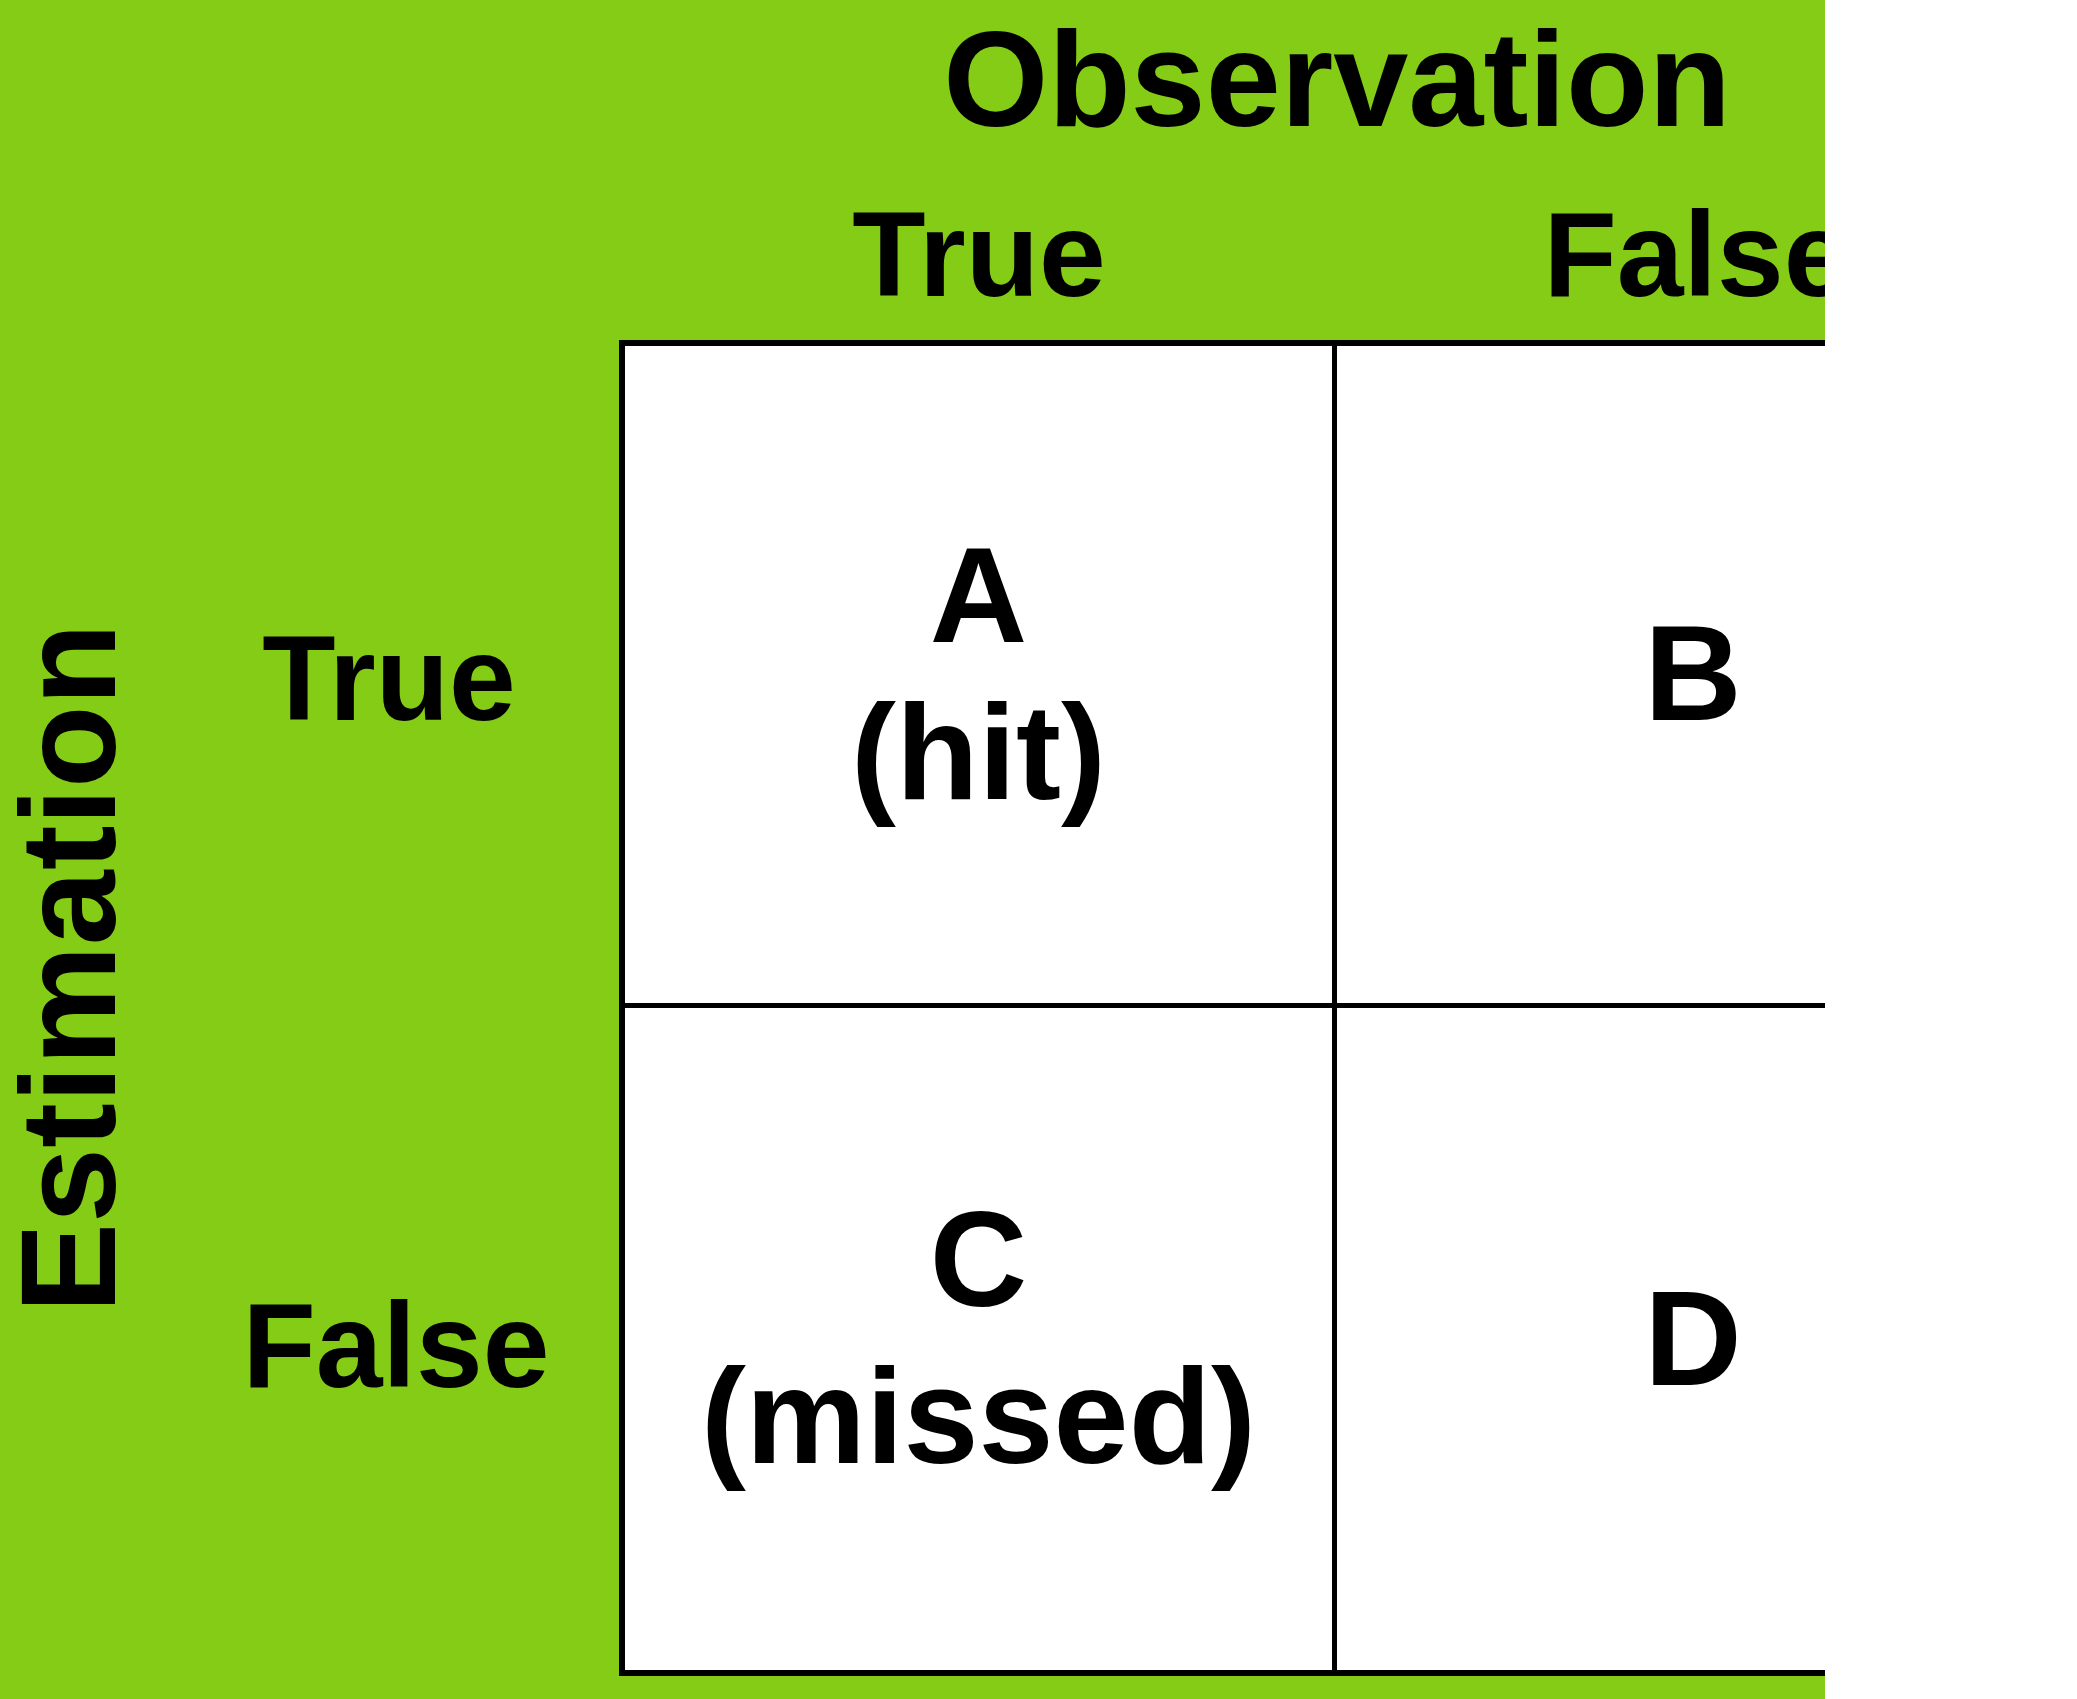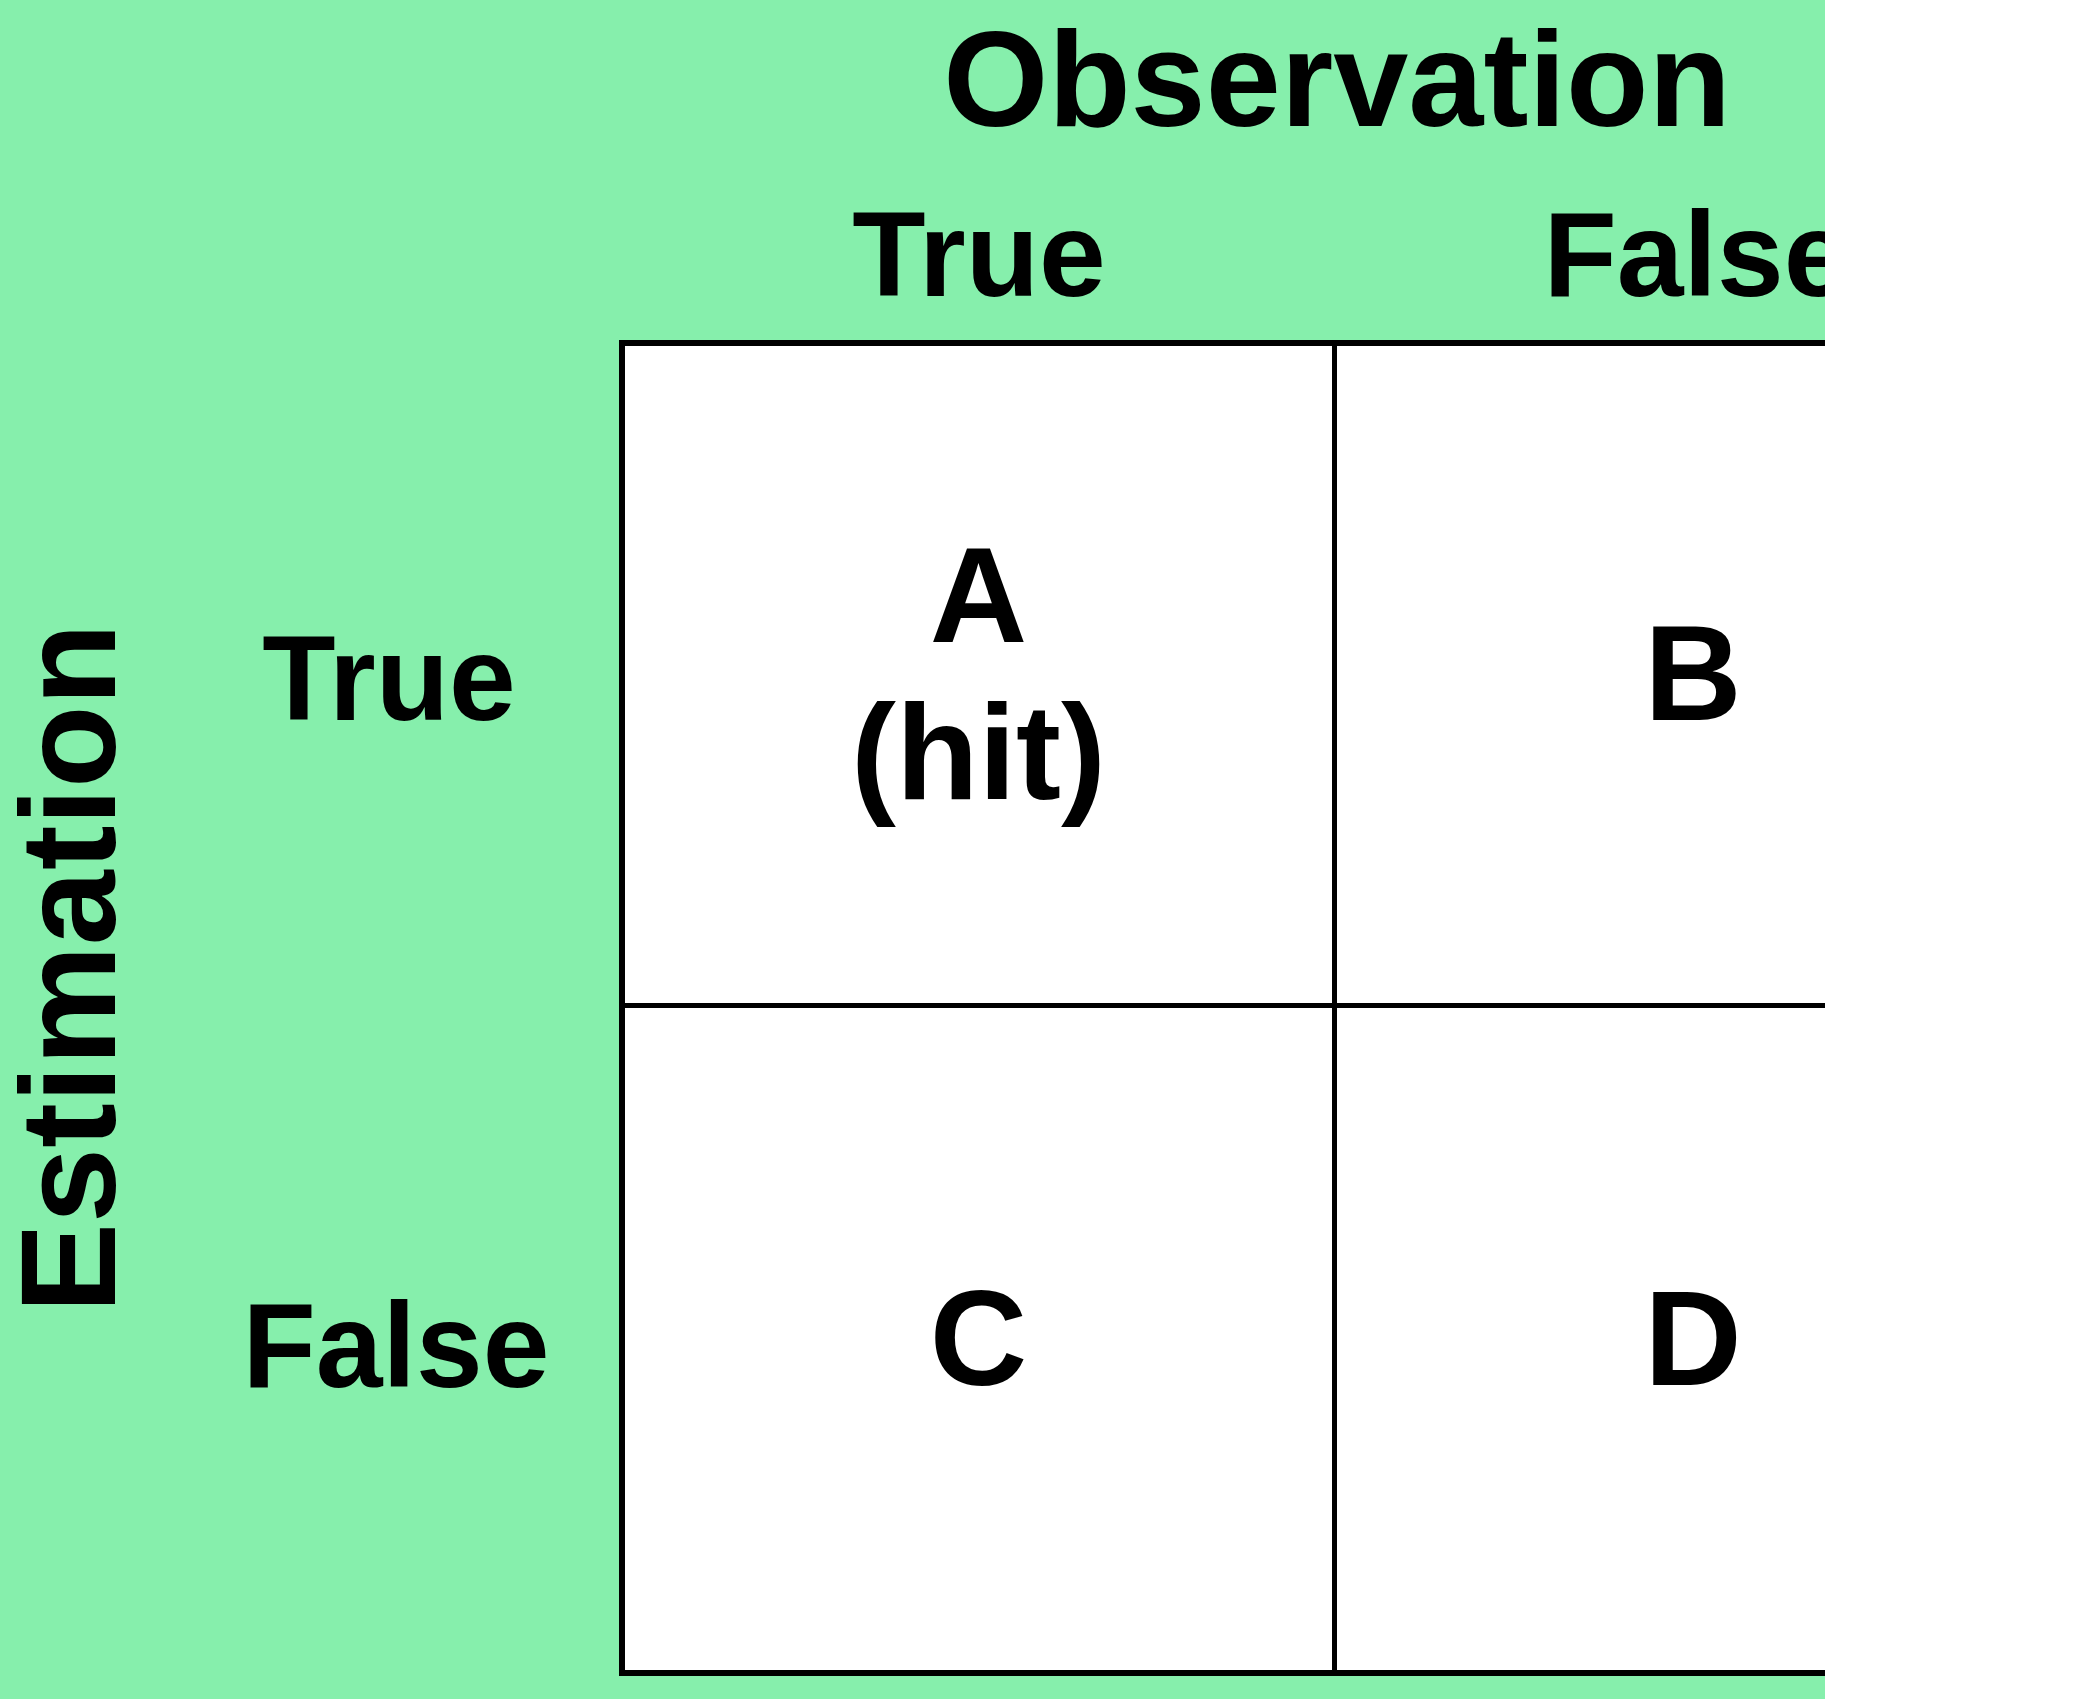--- a/index.html
+++ b/index.html
@@ -4,21 +4,21 @@
 <style>
   html, body {
     margin: 0;
     padding: 0;
     background: #ffffff;
   }
   .canvas {
     position: relative;
     width: 1825px;
     height: 1699px;
-    background: #86efac;
+    background: #84cc16;
     color: #000000;
     font-family: "Liberation Sans", sans-serif;
     font-weight: 700;
     overflow: hidden;
   }
   
   .obs-title {
     position: absolute;
     left: 619px;
     top: 6px;
@@ -111,20 +111,21 @@
       <div class="cell-letter">A</div>
       <div class="cell-desc">(hit)</div>
     </div>
 
     <div class="cell cell-b">
       <div class="cell-letter">B</div>
     </div>
 
     <div class="cell cell-c">
       <div class="cell-letter">C</div>
+      <div class="cell-desc">(missed)</div>
     </div>
 
     <div class="cell cell-d">
       <div class="cell-letter">D</div>
     </div>
 
   </div>
 </div>
 
 </body></html>

